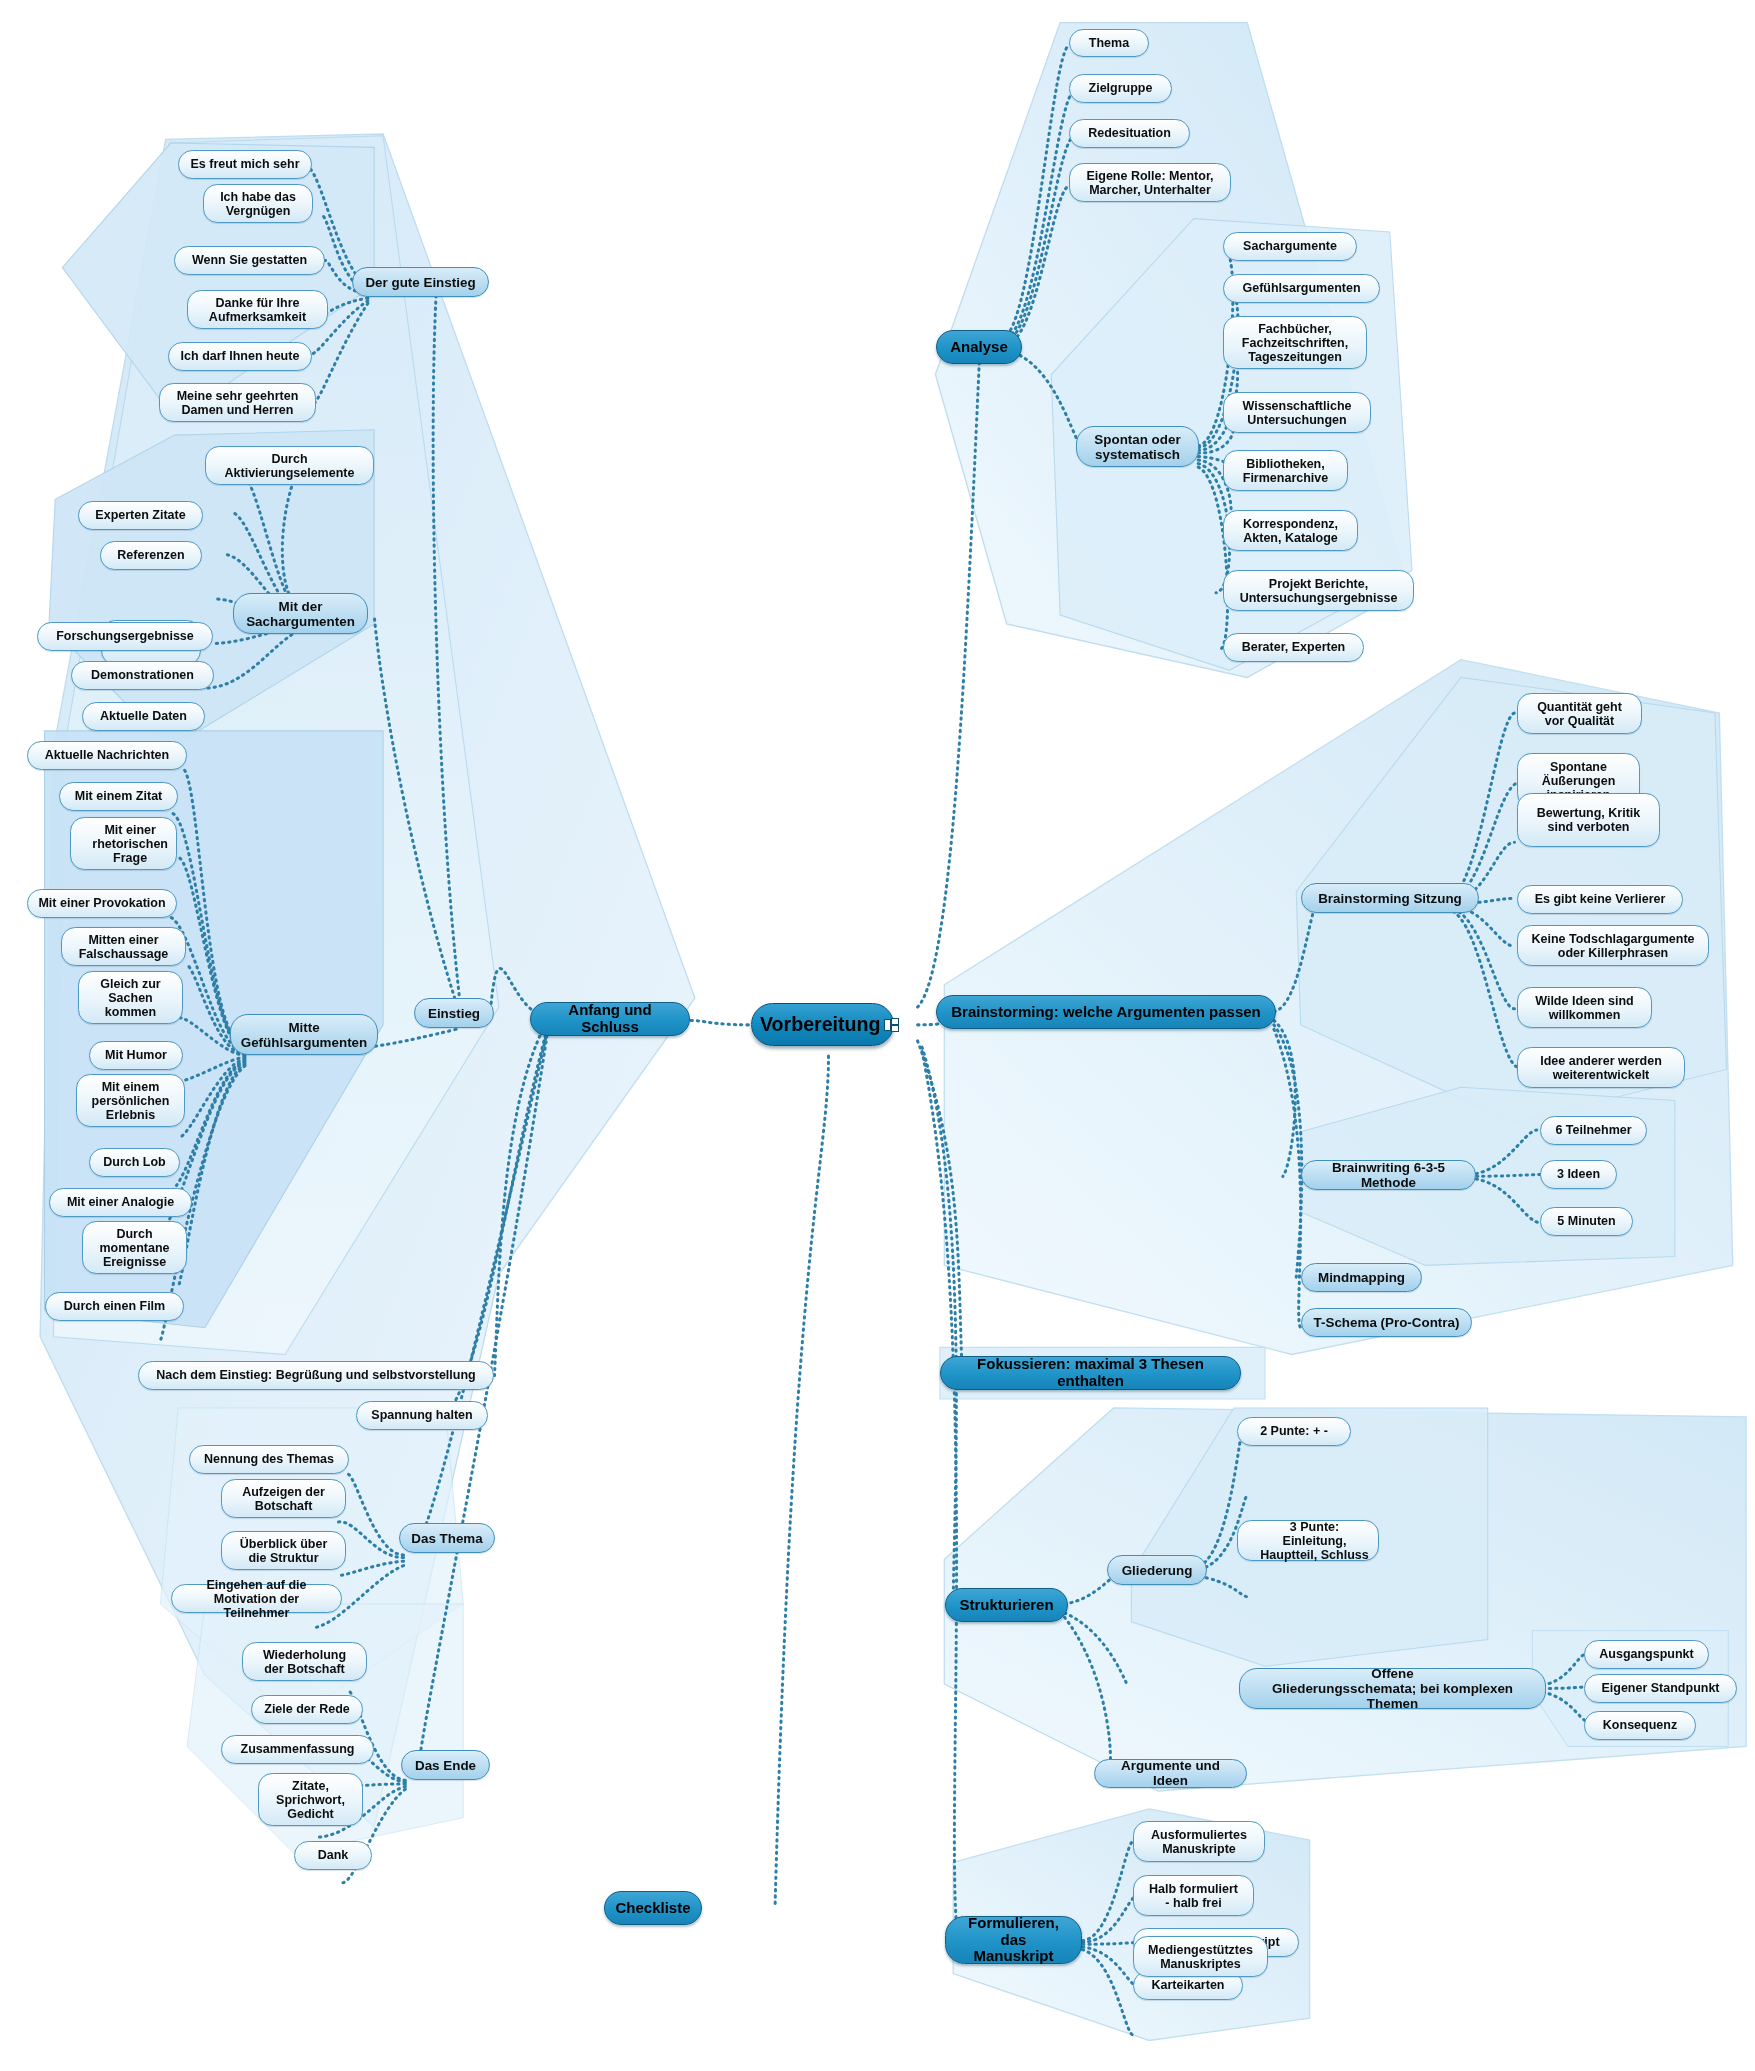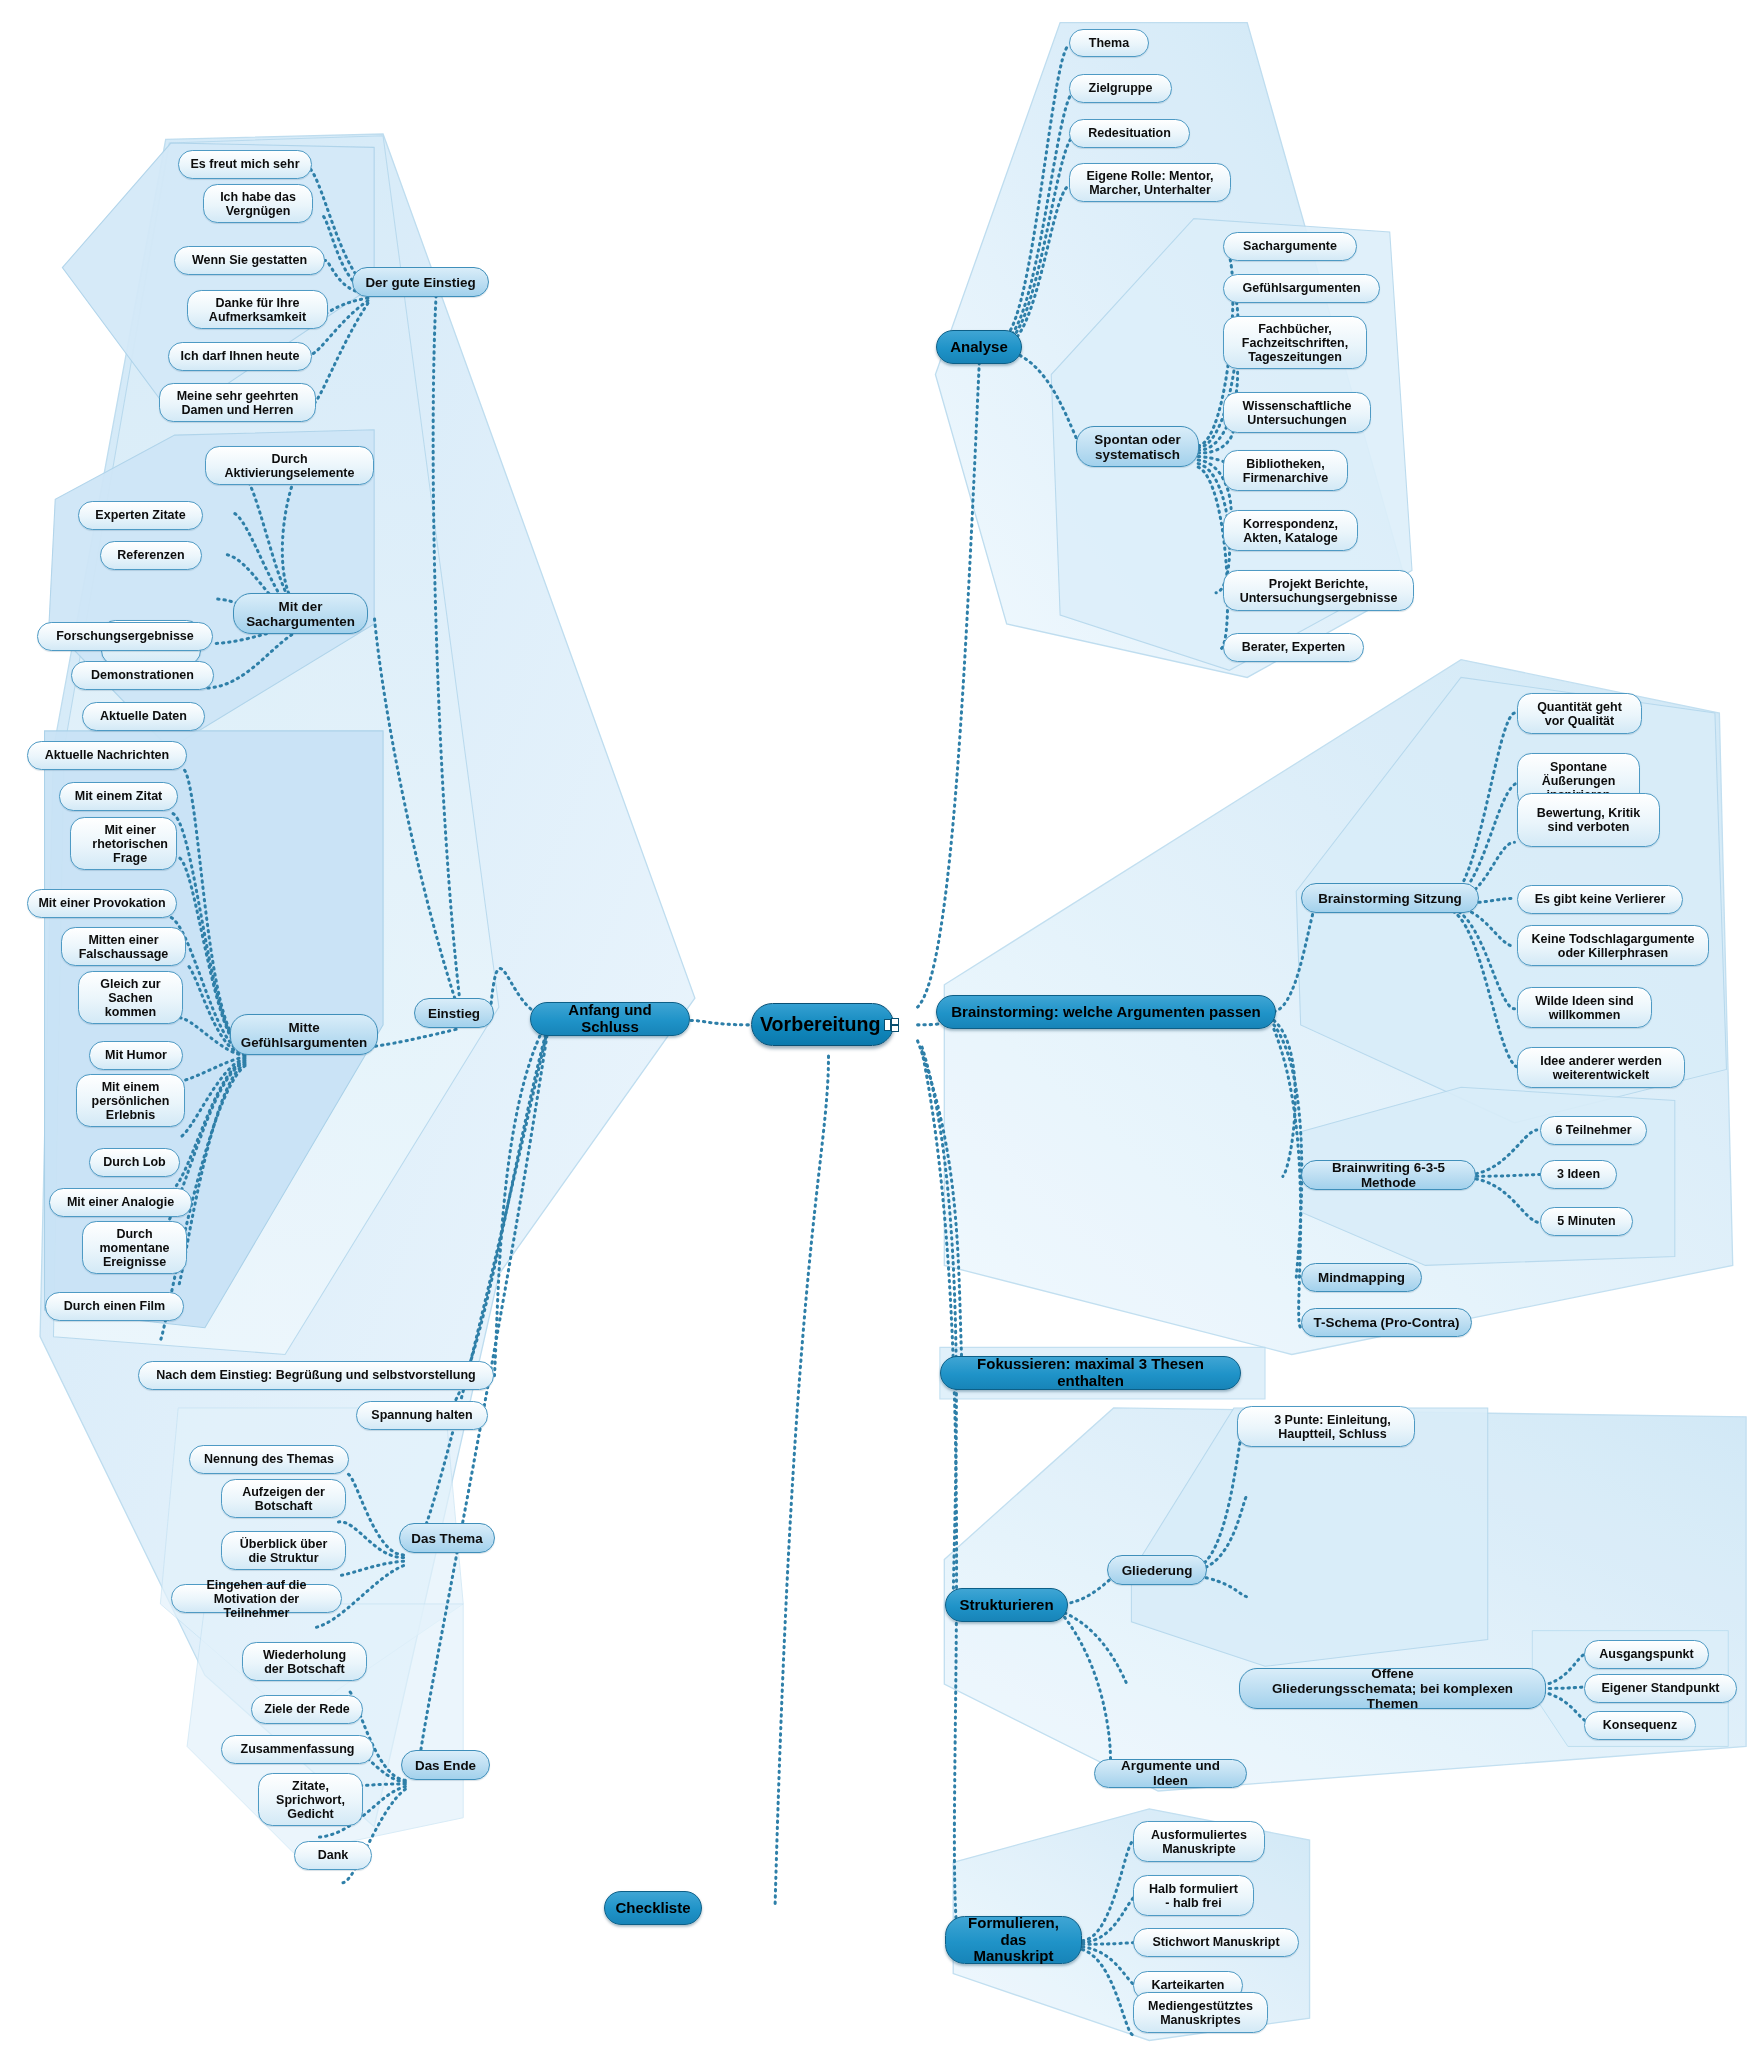--- a/index.html
+++ b/index.html
@@ -467,21 +467,21 @@
     <span>T-Schema (Pro-Contra)</span>
     </div>
 
   <div class="node lvl2" style="left:1107px;top:1555px;width:100px;height:30px;">
     <span>Gliederung</span>
     </div>
 
   <div class="node leaf" style="left:1237px;top:1417px;width:114px;height:28.5px;">
     <span>2 Punte: + -</span>
     </div>
-  <div class="node leaf" style="left:1237px;top:1406px;width:178px;height:41px;white-space:pre-line;padding-left:21px;">
+  <div class="node leaf" style="left:1237px;top:1520px;width:142px;height:41px;white-space:pre-line;padding-left:21px;">
     <span>3 Punte: Einleitung,
 Hauptteil, Schluss</span></div>
 
   <div class="node lvl2" style="left:1239px;top:1668px;width:307px;height:41px;white-space:pre-line;">
     <span>Offene
 Gliederungsschemata; bei komplexen Themen</span></div>
 
   <div class="node leaf" style="left:1584px;top:1640px;width:125px;height:28.5px;">
     <span>Ausgangspunkt</span>
     </div>
@@ -501,18 +501,18 @@
 Manuskripte</span></div>
   <div class="node leaf" style="left:1133px;top:1875px;width:121px;height:41px;white-space:pre-line;">
     <span>Halb formuliert
 - halb frei</span></div>
   <div class="node leaf" style="left:1133px;top:1928px;width:166px;height:28.5px;">
     <span>Stichwort Manuskript</span>
     </div>
   <div class="node leaf" style="left:1133px;top:1971px;width:110px;height:28.5px;">
     <span>Karteikarten</span>
     </div>
-  <div class="node leaf" style="left:1133px;top:1992px;width:135px;height:41px;white-space:pre-line;">
+  <div class="node leaf" style="left:1133px;top:1936px;width:135px;height:41px;white-space:pre-line;">
     <span>Mediengestütztes
 Manuskriptes</span></div>
 
 </div>
 
 
 </body></html>

